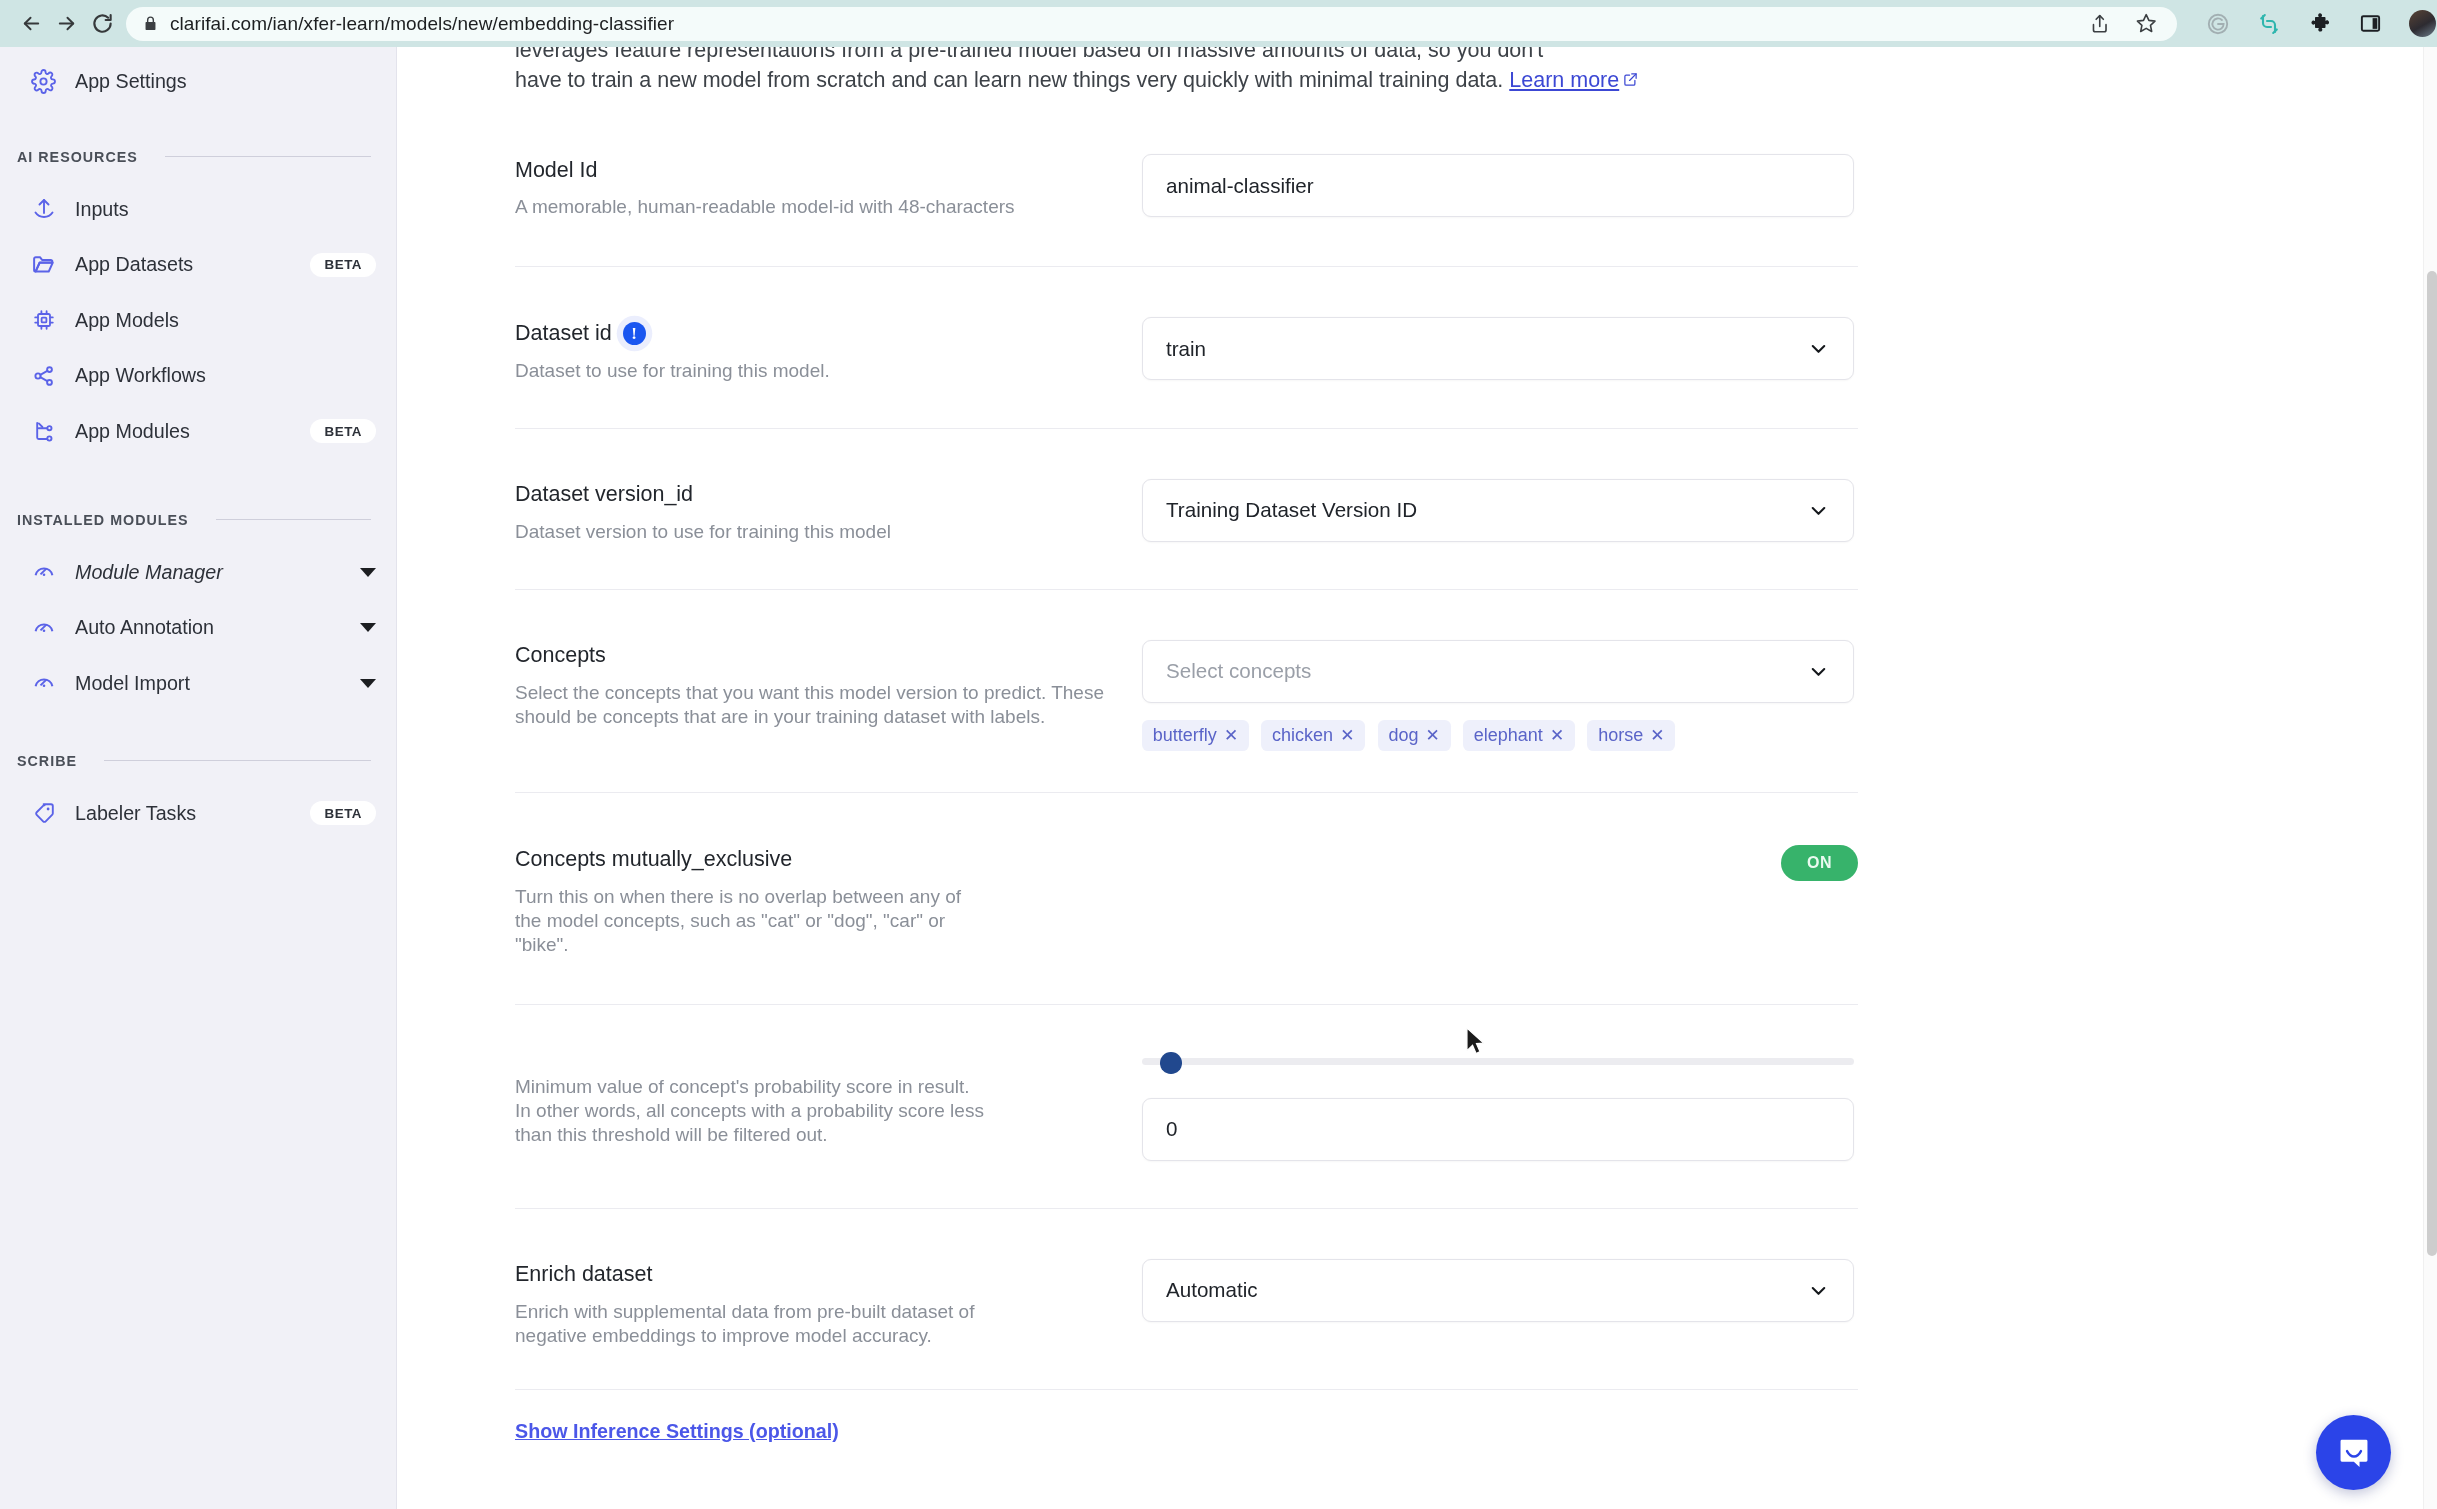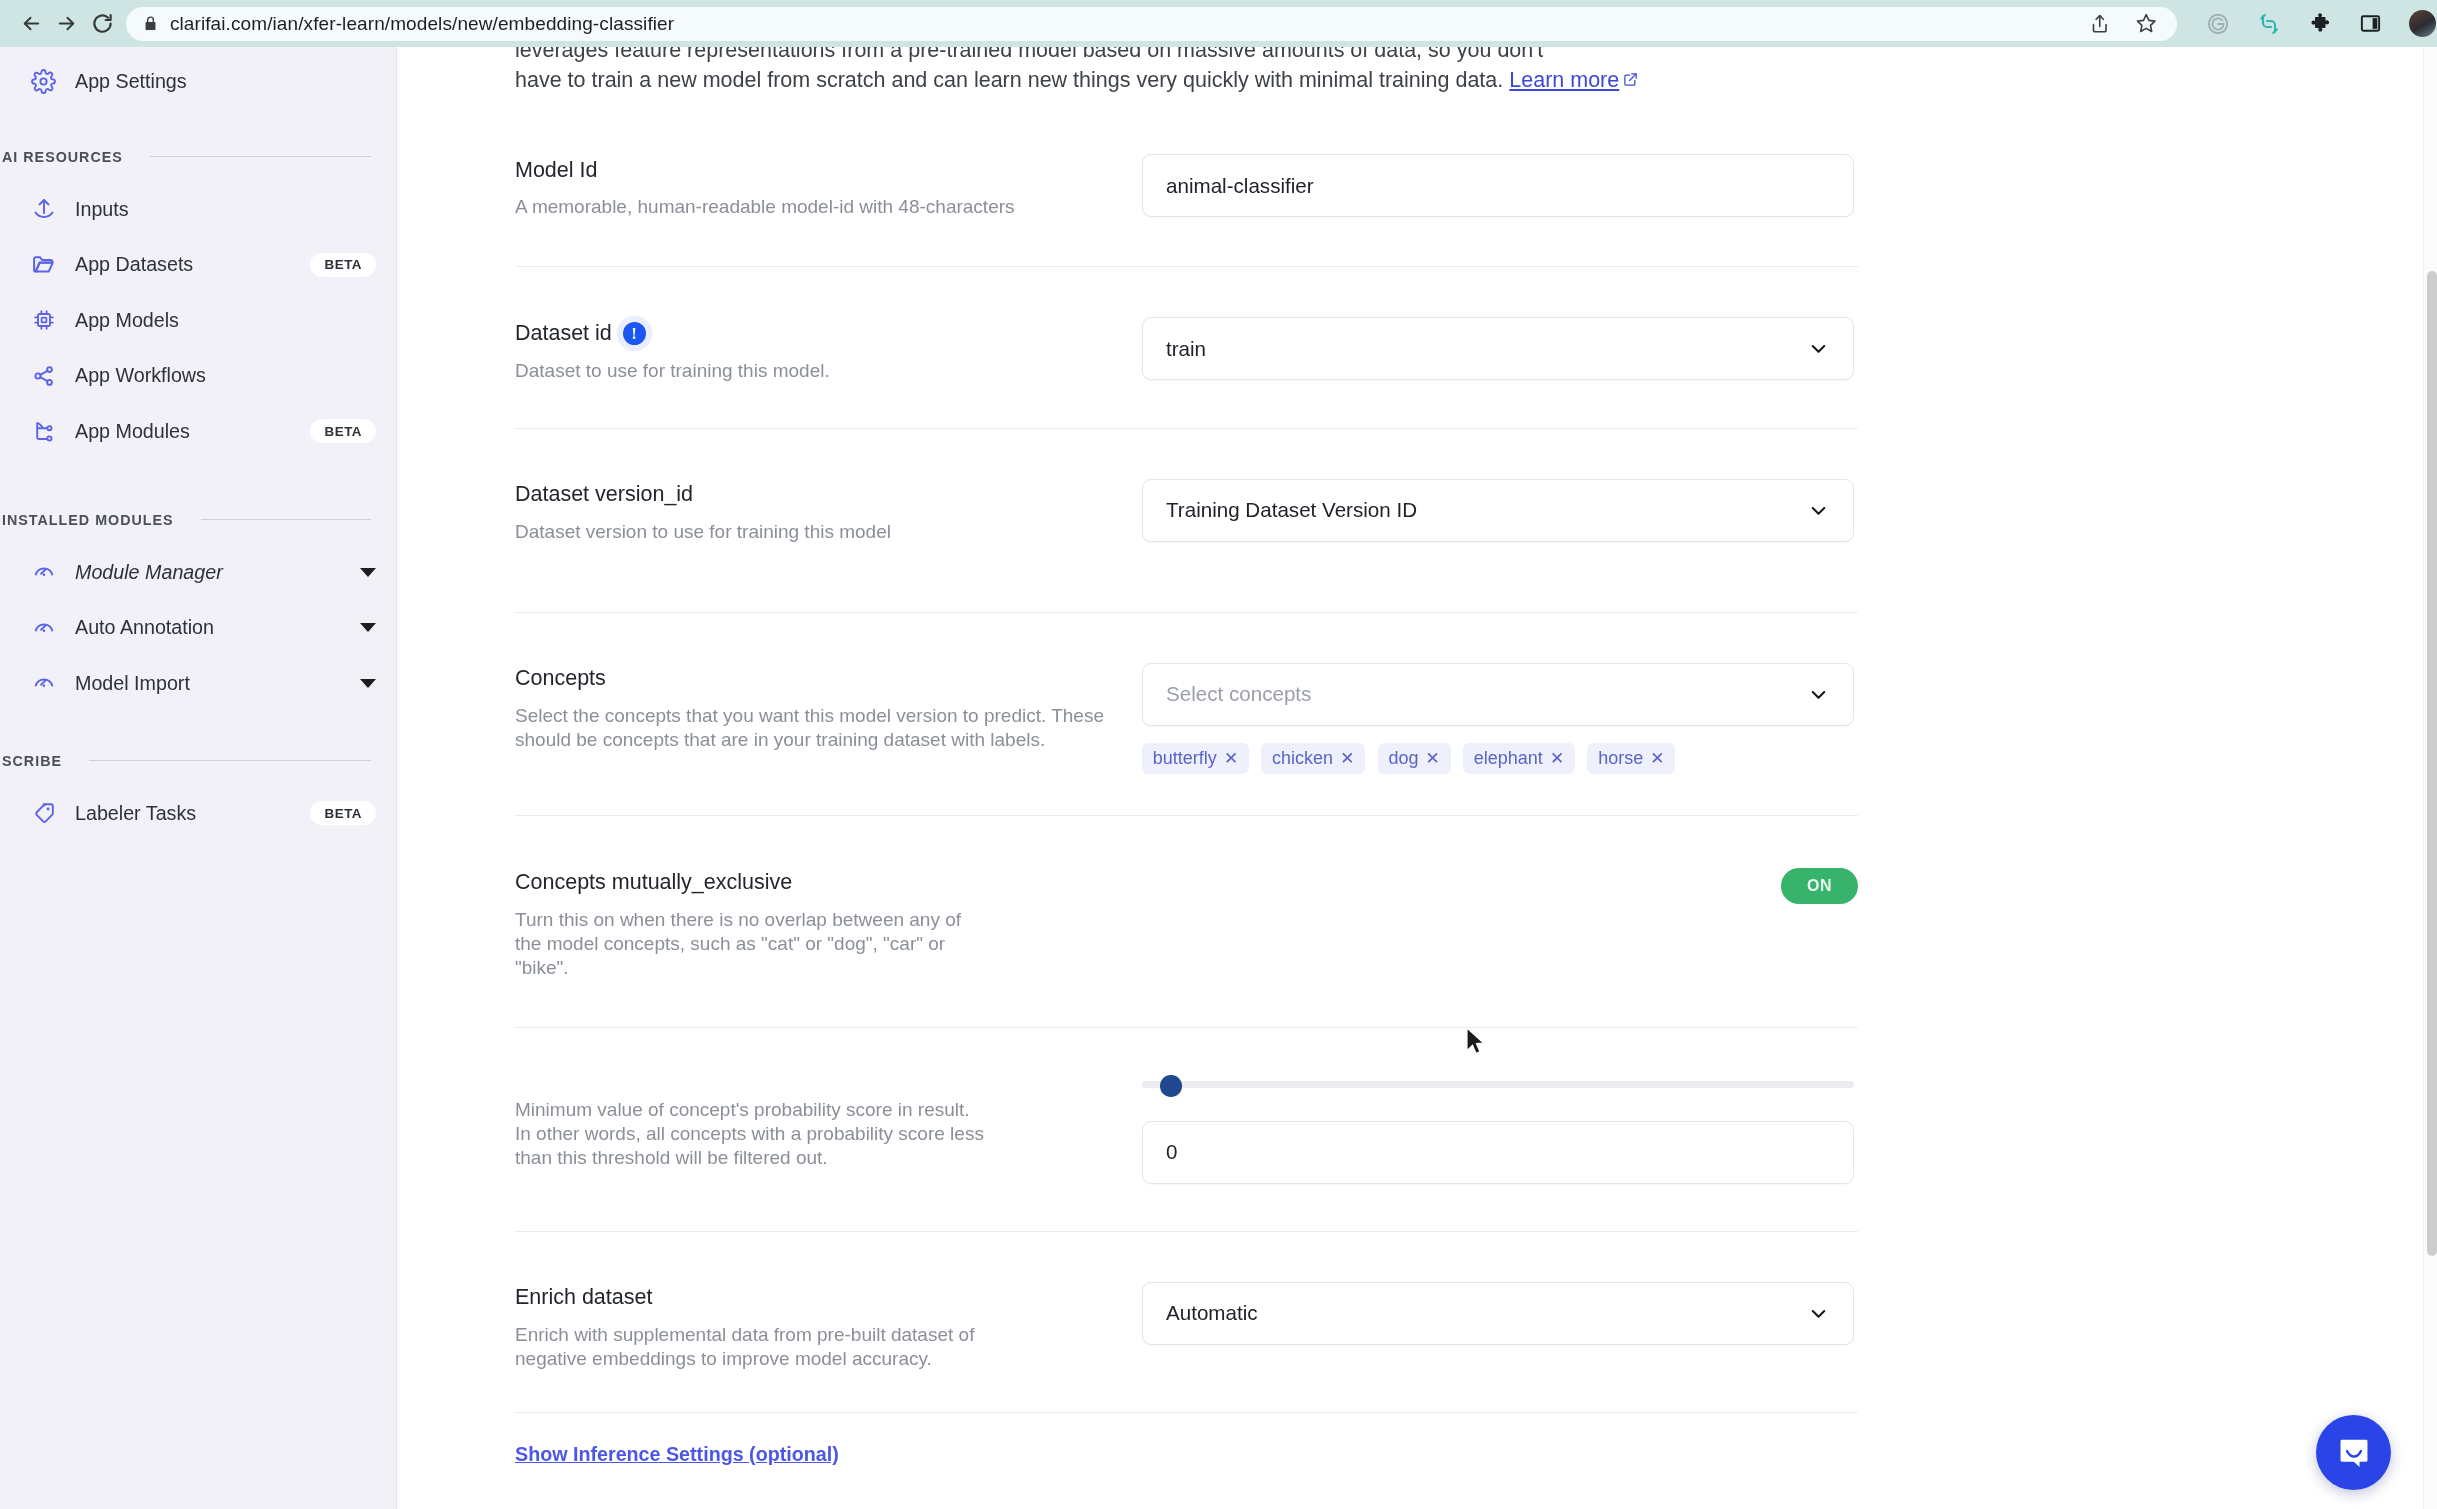--- a/index.html
+++ b/index.html
@@ -97,21 +97,21 @@
   .caret-down {
     margin-left: auto;
     width: 0; height: 0;
     border-left: 8px solid transparent;
     border-right: 8px solid transparent;
     border-top: 9px solid #1c1e21;
   }
   .sect-head {
     display: flex; align-items: center;
     gap: 27px;
-    padding: 0 25px 0 2px;
+    padding: 0 25px 0 17px;
     height: 30px;
   }
   .sect-head .txt {
     font-size: 14.3px; font-weight: bold; letter-spacing: 1px;
     color: #4a4f58; white-space: nowrap;
   }
   .sect-head .rule { flex: 1; height: 0.9px; background: #cfcfdb; }
 
   
   .content {
@@ -526,21 +526,21 @@
             <span class="chev">
               <svg width="23" height="23" viewBox="0 0 24 24" fill="none" stroke="currentColor" stroke-width="2.2" stroke-linecap="round" stroke-linejoin="round">
                   <polyline points="6 9.5 12 15.5 18 9.5"></polyline>
                 </svg>
             </span>
           </div>
         </div>
       </div>
 
       
-      <div class="row" style="padding-top:50px; padding-bottom:68px;">
+      <div class="row" style="padding-top:50px; padding-bottom:45px;">
         <div class="left">
           <div class="field-label">Dataset version_id</div>
           <div class="field-desc">Dataset version to use for training this model</div>
         </div>
         <div class="right">
           <div class="select-box">
             <span>Training Dataset Version ID</span>
             <span class="chev">
               <svg width="23" height="23" viewBox="0 0 24 24" fill="none" stroke="currentColor" stroke-width="2.2" stroke-linecap="round" stroke-linejoin="round">
                   <polyline points="6 9.5 12 15.5 18 9.5"></polyline>

